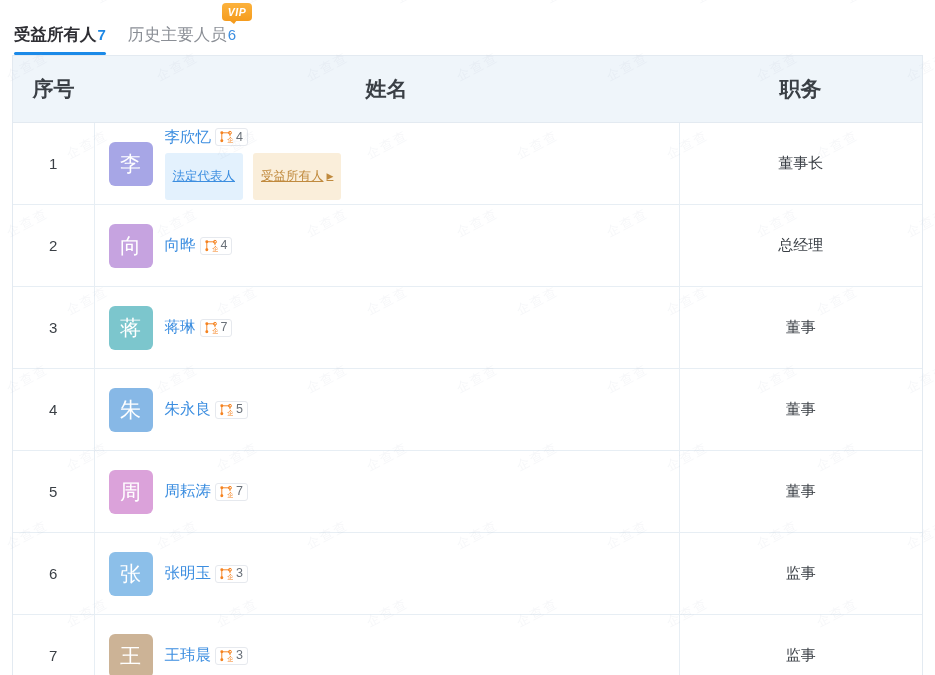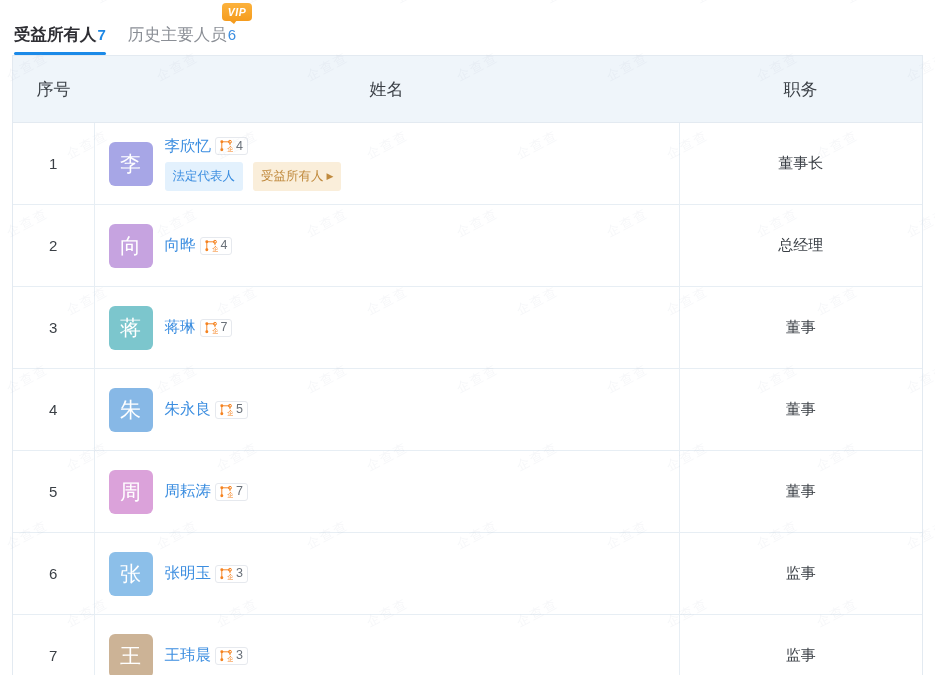--- a/index.html
+++ b/index.html
@@ -90,22 +90,22 @@
     z-index:2;
   }
   table{
     width:100%;
     border-collapse:collapse;
     table-layout:fixed;
   }
   thead th{
     background:#eff5fa;
     height:64px;
-    font-size:17px;
-    font-weight:normal;
+    font-size:21px;
+    font-weight:bold;
     color:#3a3f45;
     text-align:center;
     border-bottom:1px solid #e3eaf1;
   }
   col.c-idx{width:81px;}
   col.c-name{width:585px;}
   col.c-title{width:auto;}
   tbody td{
     border-bottom:1px solid #e7eef4;
     border-right:1px solid #e7eef4;
@@ -151,27 +151,28 @@
     margin-left:4px;
     cursor:pointer;
     line-height:1;
   }
   .relchip .cnt{font-size:12.5px;color:#6a7179;}
   .netico{display:block;}
   .chips{display:flex;align-items:center;gap:10px;}
   .chip{
     font-size:12.5px;
     border-radius:3px;
-    padding:8px 8px;
+    padding:17px 8px;
     line-height:1.1;
     white-space:nowrap;
     cursor:pointer;
     display:inline-flex;
     align-items:center;
     gap:3px;
+    text-decoration:underline;
   }
   .chip.legal{background:#e3f1fd;color:#3c8ee0;}
   .chip.benefit{background:#faeeda;color:#c08a3e;}
   .chip.benefit .arr{font-size:9px;line-height:1;}
 </style>
 </head>
 <body>
 
 <div class="tabbar">
   <div class="tab active">

